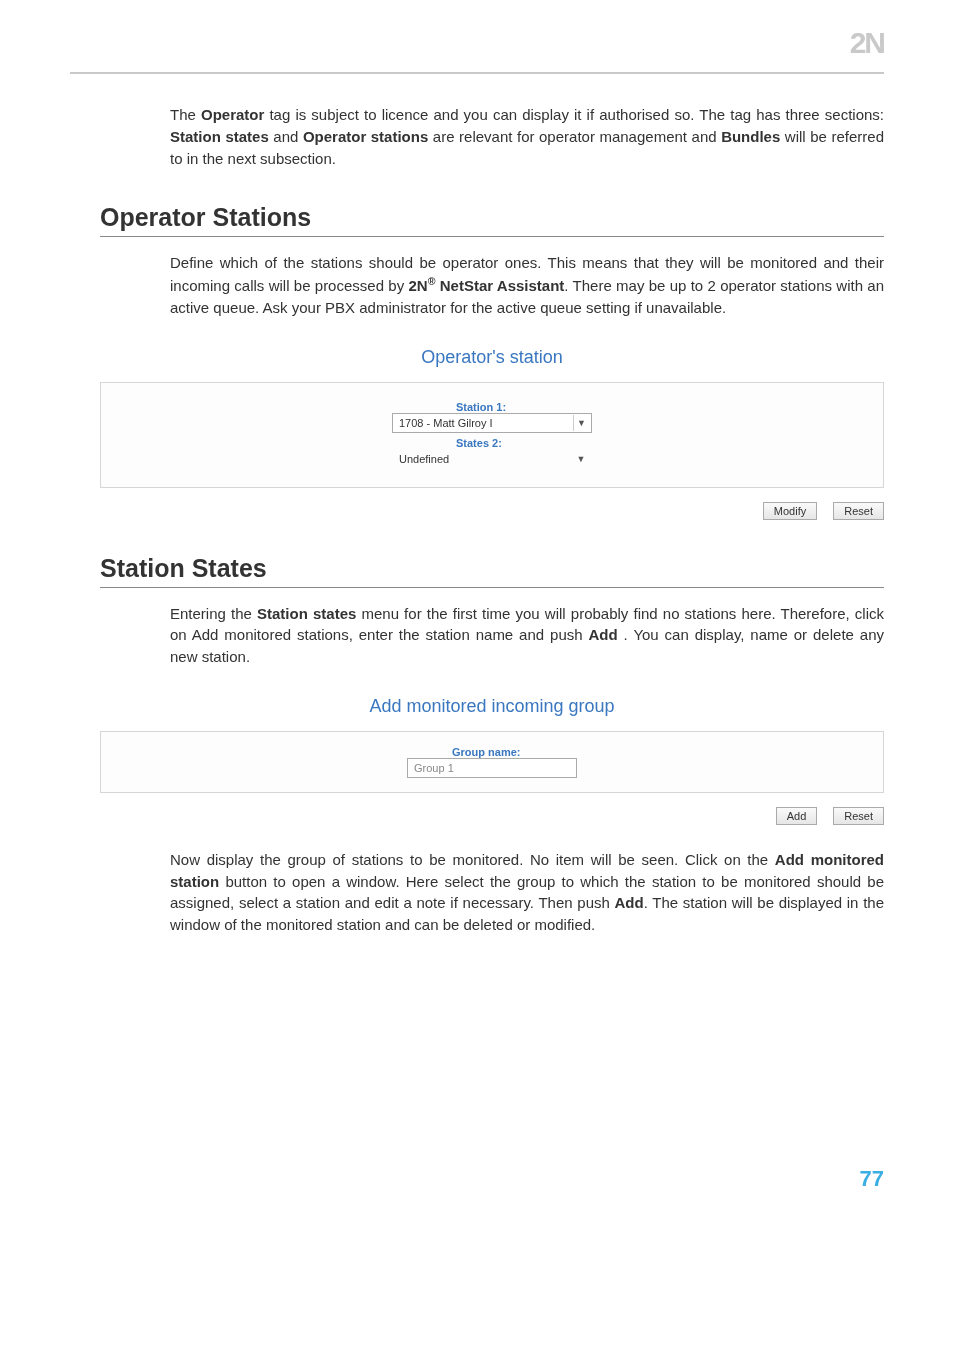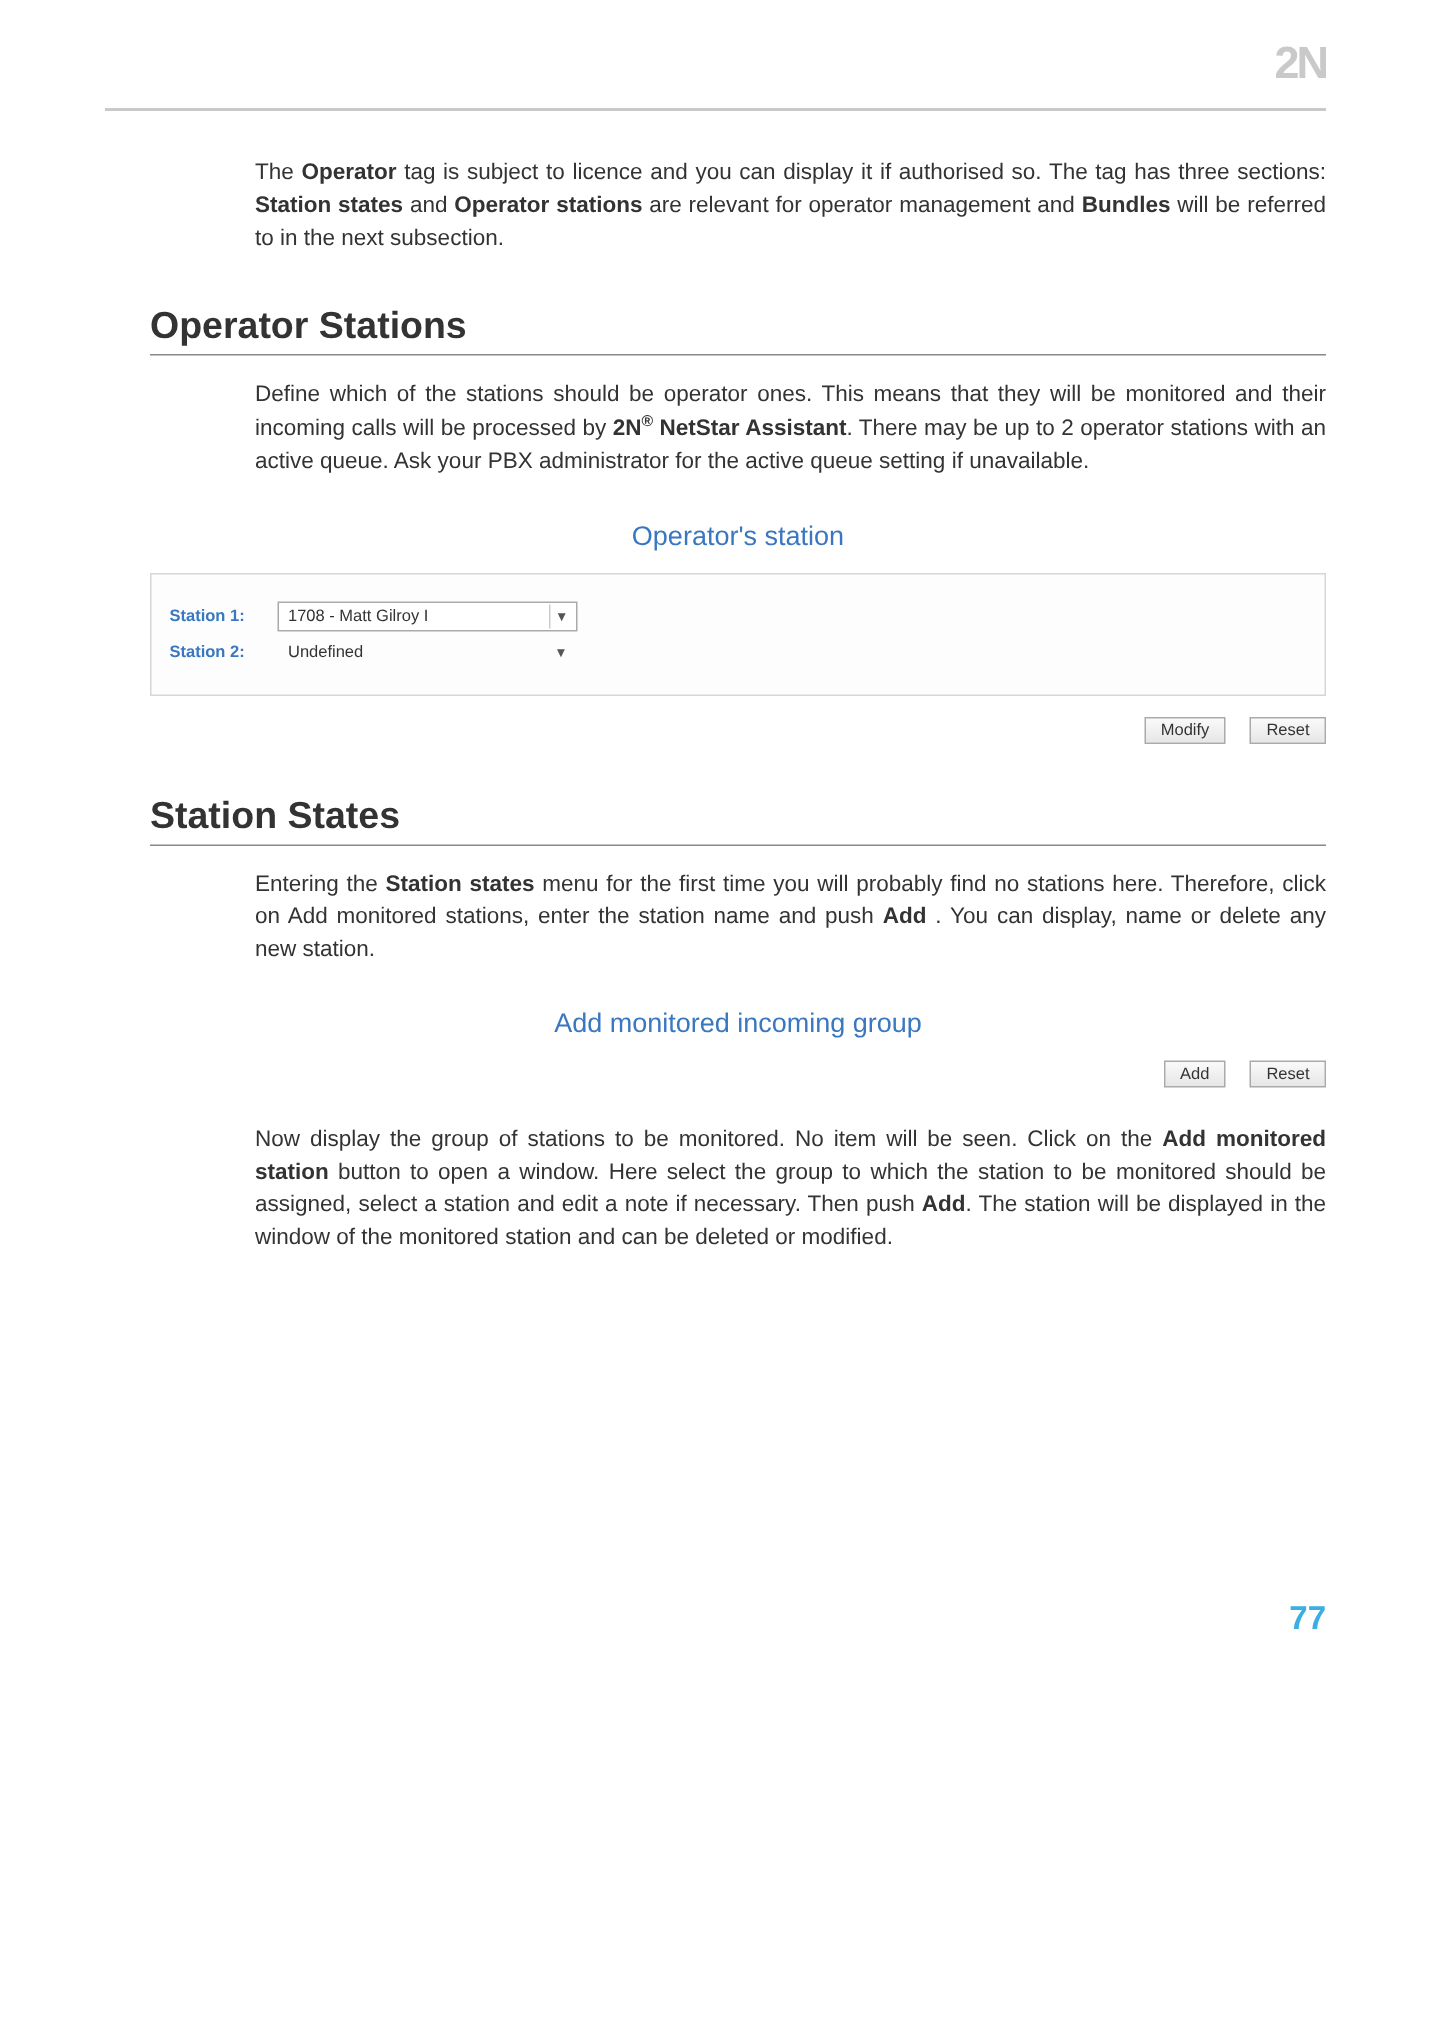--- a/index.html
+++ b/index.html
@@ -72,20 +72,21 @@
   .panel {
     border: 1px solid #d6d6d6;
     background: #fdfdfd;
     padding: 14px 12px;
   }
   .panel-row {
     display: flex;
     align-items: center;
     margin: 4px 0;
     font-size: 11px;
+    flex-direction: column;
   }
   .panel-label {
     color: #3977c0;
     font-weight: 700;
     width: 72px;
     font-size: 11px;
   }
   .panel-select {
     width: 200px;
     height: 20px;
@@ -176,21 +177,21 @@
     <div class="panel-header">Operator's station</div>
     <div class="panel">
       <div class="panel-row">
         <span class="panel-label">Station 1:</span>
         <div class="panel-select">
           <span>1708 - Matt Gilroy I</span>
           <span class="chev">▼</span>
         </div>
       </div>
       <div class="panel-row">
-        <span class="panel-label">Station 2:</span>
+        <span class="panel-label">States 2:</span>
         <div class="panel-select plain">
           <span>Undefined</span>
           <span class="chev">▼</span>
         </div>
       </div>
     </div>
     <div class="button-row">
       <button class="btn">Modify</button>
       <button class="btn">Reset</button>
     </div>
@@ -198,20 +199,28 @@
 
   <h2 class="sub-title">Station States</h2>
   <hr class="sub-rule">
 
   <p class="body-text">
     <span>Entering the </span><b>Station states</b><span> menu for the first time you will probably find no stations here. Therefore, click on Add monitored stations, enter the station name and push </span><b>Add</b><span> . You can display, name or delete any new station.</span>
   </p>
 
   <div class="panel-wrapper">
     <div class="panel-header">Add monitored incoming group</div>
+    <div class="panel2">
+      <div class="panel-row">
+        <span class="panel2-label">Group name:</span>
+        <div class="panel2-input">
+          <span>Group 1</span>
+        </div>
+      </div>
+    </div>
     <div class="button-row">
       <button class="btn">Add</button>
       <button class="btn">Reset</button>
     </div>
   </div>
 
   <p class="body-text" style="margin-top:24px;">
     <span>Now display the group of stations to be monitored. No item will be seen. Click on the </span><b>Add monitored station</b><span> button to open a window. Here select the group to which the station to be monitored should be assigned, select a station and edit a note if necessary. Then push </span><b>Add</b><span>. The station will be displayed in the window of the monitored station and can be deleted or modified.</span>
   </p>
 

